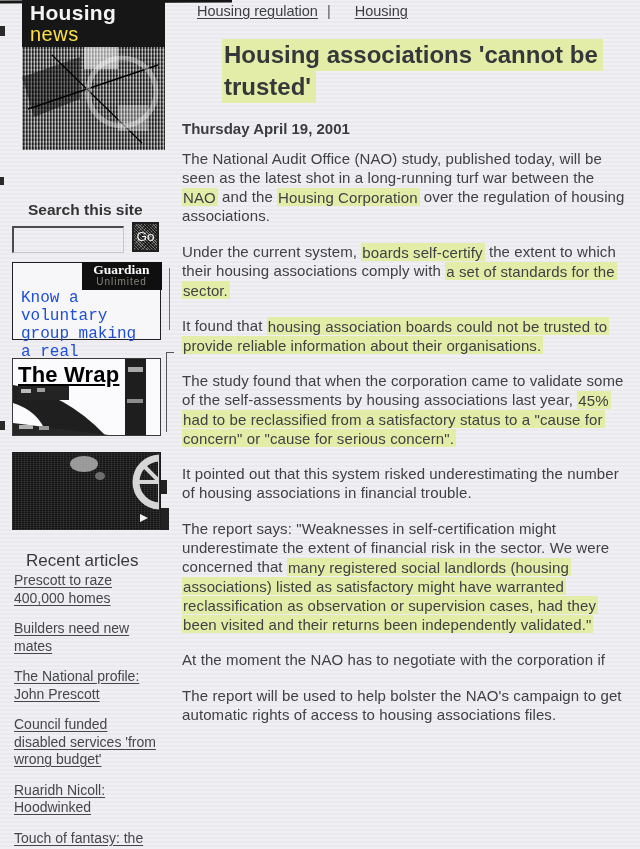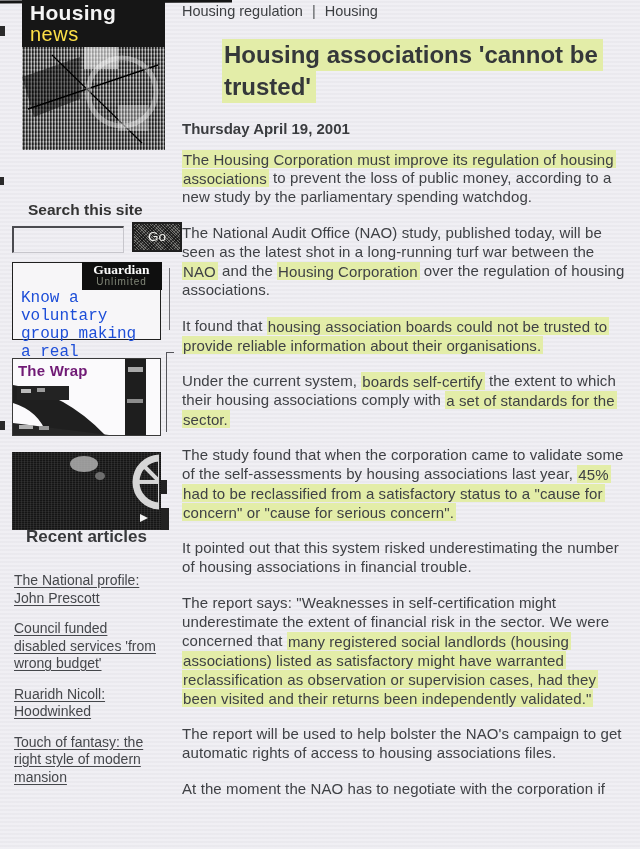--- a/index.html
+++ b/index.html
@@ -42,56 +42,56 @@
 
   .search-heading{position:absolute;left:16px;top:201px;font-size:15.5px;font-weight:bold;color:#333;}
   .search-input{
     position:absolute;left:0px;top:226px;width:112px;height:27px;
     background:transparent;border:0;
     border-top:2.5px solid #4a4a4f;border-left:2.5px solid #4a4a4f;
     border-right:1px solid #c7c6cc;border-bottom:1px solid #c7c6cc;
     font-family:"Liberation Sans",sans-serif;font-size:13px;color:var(--text);padding:0 4px;
   }
   .go-button{
-    position:absolute;left:120px;top:222px;width:50px;height:30px;
+    position:absolute;left:120px;top:222px;width:27px;height:30px;
     border:2.5px solid #1f1f1f;color:#f1f1ed;font-size:13.5px;font-family:"Liberation Sans",sans-serif;
     background:
       repeating-linear-gradient(45deg, rgba(0,0,0,.65) 0 1px, transparent 1px 2px),
       repeating-linear-gradient(-45deg, rgba(20,20,20,.6) 0 1px, transparent 1px 3px),
       #737370;
     cursor:pointer;line-height:24px;text-align:center;padding:0;
   }
   .promo-guardian{position:absolute;left:0;top:262px;width:149px;height:78px;background:#f7f6f8;border:1.5px solid #202020;}
   .promo-guardian-brand{position:absolute;top:-1.5px;right:-1.5px;width:80px;height:28px;background:#0f0f0f;text-align:center;}
   .brand-g{color:#fbfbfb;font-family:"Liberation Serif",serif;font-weight:bold;font-size:13.5px;line-height:15px;display:block;}
   .brand-u{color:#8e9484;font-family:"Liberation Sans",sans-serif;font-size:10px;letter-spacing:1px;line-height:9px;display:block;opacity:.9;}
   .promo-guardian-text{position:absolute;left:8px;top:26px;width:124px;font-family:Liberation Mono, monospace;font-size:16px;line-height:18px;color:#1d4ed8;}
   .promo-wrap{position:absolute;left:0;top:358px;width:149px;height:78px;background:#fbfafc;border:1px solid #3a3a3a;overflow:hidden;}
   .promo-wrap svg{position:absolute;inset:0;}
-  .promo-wrap-title{position:absolute;left:5px;top:3px;font-size:15px;font-weight:bold;color:#701a75;letter-spacing:.2px;z-index:2;}
+  .promo-wrap-title{position:absolute;left:5px;top:3px;font-size:22px;font-weight:bold;color:#000000;letter-spacing:.2px;z-index:2;text-decoration:underline;}
   .promo-dark{
     position:absolute;left:0;top:452px;width:149px;height:78px;background:#141414;overflow:hidden;
     background:
       repeating-linear-gradient(90deg, rgba(90,90,90,.25) 0 1px, transparent 1px 3px),
       repeating-linear-gradient(0deg, rgba(70,70,70,.3) 0 1px, transparent 1px 2px),
       #151515;
   }
   .promo-dark svg{position:absolute;inset:0;}
 
-  .recent-heading{position:absolute;left:14px;top:527px;font-size:17px;font-weight:bold;color:#38393c;}
+  .recent-heading{position:absolute;left:14px;top:551px;font-size:17px;font-weight:normal;color:#38393c;}
   .recent-list{position:absolute;left:2px;top:572px;width:146px;}
   .recent-list a{
     display:block;color:var(--link);font-size:14px;line-height:17.5px;
     text-decoration:underline;text-underline-offset:2px;margin-bottom:13px;cursor:pointer;
   }
 
   
   #main{position:absolute;left:182px;top:0;width:452px;}
   .breadcrumb{padding-top:3px;font-size:14.5px;color:#3c3e41;}
-  .breadcrumb a{color:#3c3e41;text-underline-offset:2px;cursor:pointer;}
+  .breadcrumb a{color:#3c3e41;text-decoration:underline;text-underline-offset:2px;cursor:pointer;margin-left:15px;}
   .crumb-sep{display:inline-block;padding:0 9px;color:#55575a;}
   h1{font-size:24px;line-height:32px;font-weight:bold;color:#35383a;margin-top:20px;width:440px;margin-left:40px;}
   h1 .hl{background:var(--hl);padding:2px 5px 3px 2px;box-decoration-break:clone;-webkit-box-decoration-break:clone;}
   .byline{margin-top:17px;font-size:15px;font-weight:bold;line-height:18px;color:#3a3c3f;}
   #article-body{margin-top:11px;}
   #article-body p{font-size:15px;line-height:19px;color:var(--text);margin:0 0 17px 0;letter-spacing:.1px;}
   #article-body .hl{background:var(--hl);padding:.5px 2px .5px 1px;box-decoration-break:clone;-webkit-box-decoration-break:clone;}
 </style>
 </head>
 <body>
@@ -159,43 +159,44 @@
         <circle cx="148" cy="30" r="24" fill="none" stroke="#d6d6d6" stroke-width="7"></circle>
         <path d="M124 30 L148 30 M148 6 L148 54 M131 13 L148 30" stroke="#d6d6d6" stroke-width="4" fill="none"></path>
         <ellipse cx="72" cy="12" rx="14" ry="8" fill="#b9b9b9" opacity=".8"></ellipse>
         <ellipse cx="88" cy="24" rx="5" ry="4" fill="#8f8f8f" opacity=".7"></ellipse>
         <path d="M128 62 L136 66 L128 70 Z" fill="#f2f2f2"></path>
       </svg>
     </div>
 
     <div class="recent-heading">Recent articles</div>
     <nav class="recent-list" id="recent-list">
+        <a>Prescott to raze 400,000 homes</a>
+        <a>Builders need new mates</a>
         <a>The National profile: John Prescott</a>
         <a>Council funded disabled services 'from wrong budget'</a>
         <a>Ruaridh Nicoll: Hoodwinked</a>
         <a>Touch of fantasy: the right style of modern mansion</a>
       </nav>
   </div>
 
   <div id="main">
     <div class="breadcrumb">
       <a>Housing regulation</a><span class="crumb-sep">|</span><a>Housing</a>
     </div>
 
     <h1 id="article-title"><span class="hl">Housing associations 'cannot be trusted'</span></h1>
 
     <div class="byline">
       <div>Thursday April 19, 2001</div>
     </div>
 
     <div id="article-body">
-        <p><span class="hl">The Housing Corporation must improve its regulation of housing associations</span><span> to prevent the loss of public money, according to a new study by the parliamentary spending watchdog.</span></p>
         <p><span>The National Audit Office (NAO) study, published today, will be seen as the latest shot in a long-running turf war between the </span><span class="hl">NAO</span><span> and the </span><span class="hl">Housing Corporation</span><span> over the regulation of housing associations.</span></p>
+        <p><span>Under the current system, </span><span class="hl">boards self-certify</span><span> the extent to which their housing associations comply with </span><span class="hl">a set of standards for the sector.</span></p>
         <p><span>It found that </span><span class="hl">housing association boards could not be trusted to provide reliable information about their organisations.</span></p>
-        <p><span>Under the current system, </span><span class="hl">boards self-certify</span><span> the extent to which their housing associations comply with </span><span class="hl">a set of standards for the sector.</span></p>
         <p><span>The study found that when the corporation came to validate some of the self-assessments by housing associations last year, </span><span class="hl">45% had to be reclassified from a satisfactory status to a "cause for concern" or "cause for serious concern".</span></p>
         <p><span>It pointed out that this system risked underestimating the number of housing associations in financial trouble.</span></p>
         <p><span>The report says: "Weaknesses in self-certification might underestimate the extent of financial risk in the sector. We were concerned that </span><span class="hl">many registered social landlords (housing associations) listed as satisfactory might have warranted reclassification as observation or supervision cases, had they been visited and their returns been independently validated."</span></p>
+        <p><span>At the moment the NAO has to negotiate with the corporation if</span></p>
         <p><span>The report will be used to help bolster the NAO's campaign to get automatic rights of access to housing associations files.</span></p>
-        <p><span>At the moment the NAO has to negotiate with the corporation if</span></p>
       </div>
   </div>
 </div>
 
 </body></html>

